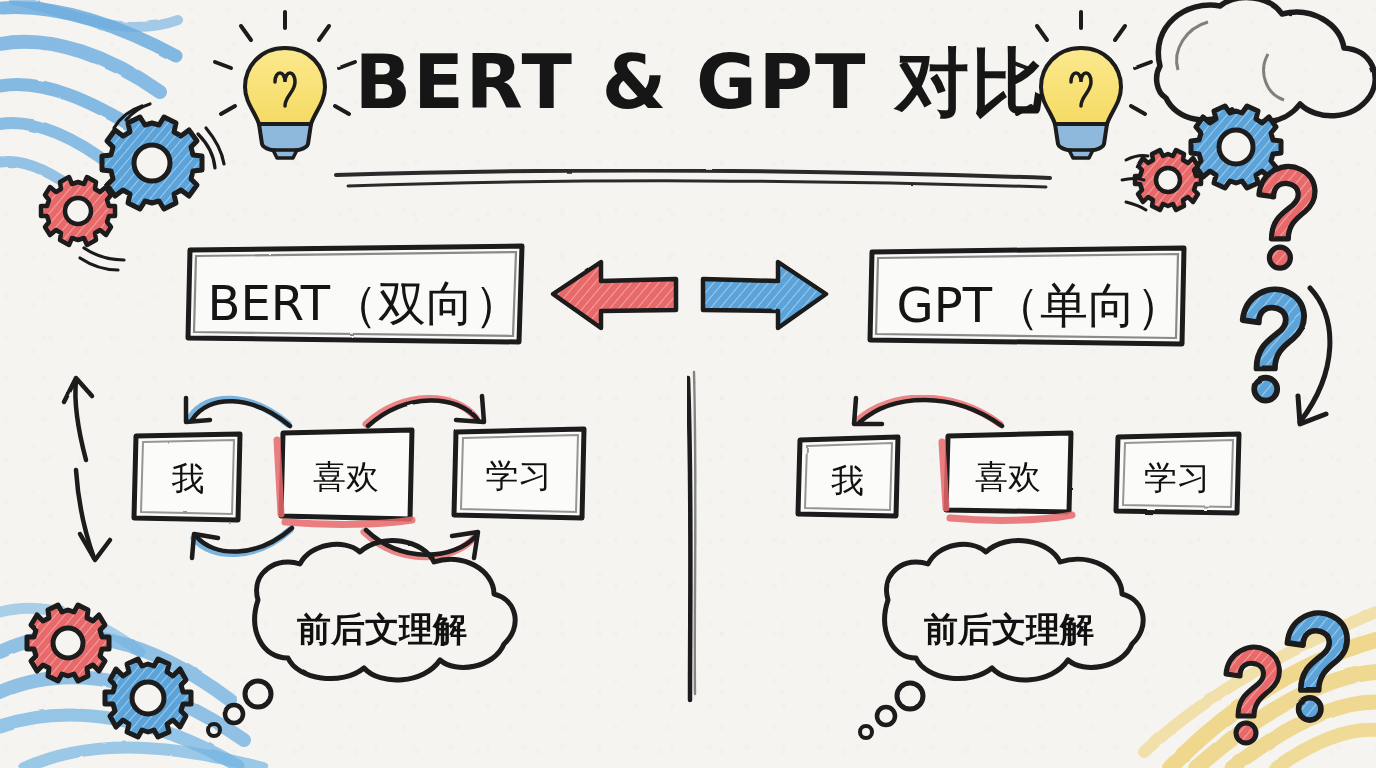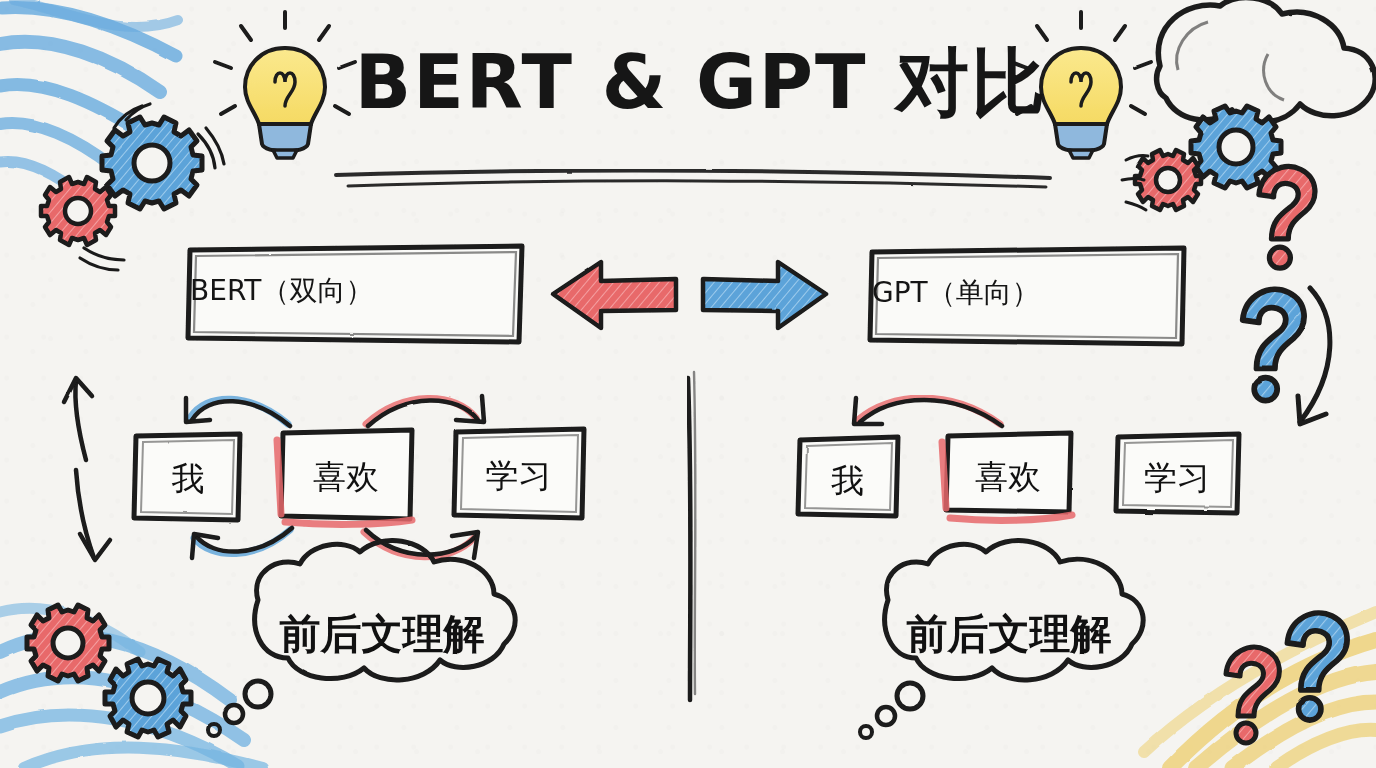--- a/index.html
+++ b/index.html
@@ -22,32 +22,32 @@
 
   
   .title{
     position:absolute;left:0;top:44px;width:1376px;text-align:center;
     font-size:74px;font-weight:700;color:#161616;letter-spacing:2px;
     font-family:"DejaVu Sans","Liberation Sans",sans-serif;
     line-height:1.05;
     padding-left:13px;
   }
   .modelbox-label{
-    position:absolute;width:100%;text-align:left;
-    font-size:28px;color:#151515;font-weight:400;
+    position:absolute;width:100%;text-align:right;
+    font-size:48px;color:#151515;font-weight:400;
     font-family:"DejaVu Sans","Liberation Sans",sans-serif;
   }
   .token-label{
     position:absolute;width:100%;text-align:center;
     font-size:33px;color:#111;font-weight:500;
     font-family:"DejaVu Sans","Liberation Sans",sans-serif;
   }
   .bubble-label{
     position:absolute;width:100%;text-align:center;
-    font-size:41px;color:#111;font-weight:700;
+    font-size:34px;color:#111;font-weight:700;
     font-family:"DejaVu Sans","Liberation Sans",sans-serif;
   }
 </style>
 </head>
 <body>
 
 <div id="stage">
 
   <svg class="layer" viewBox="0 0 1376 768">
     <defs>

